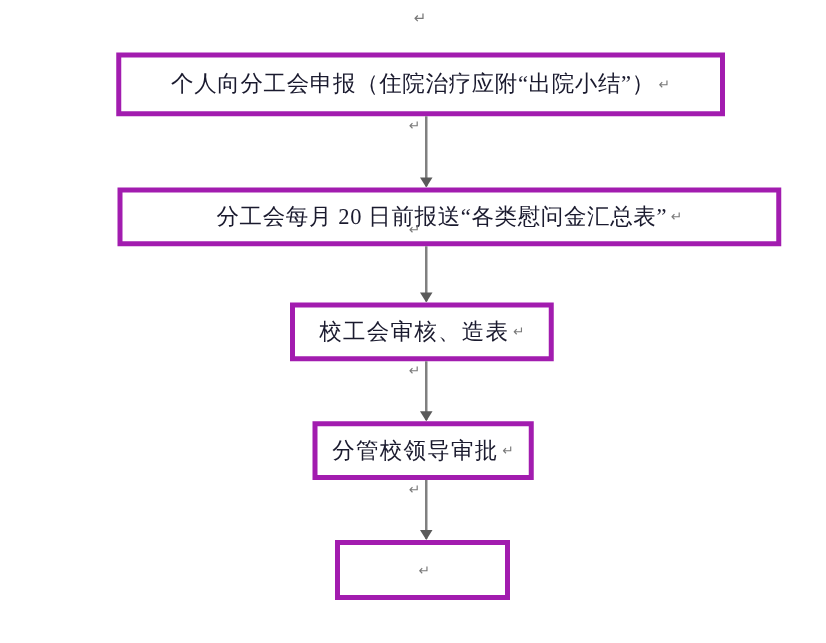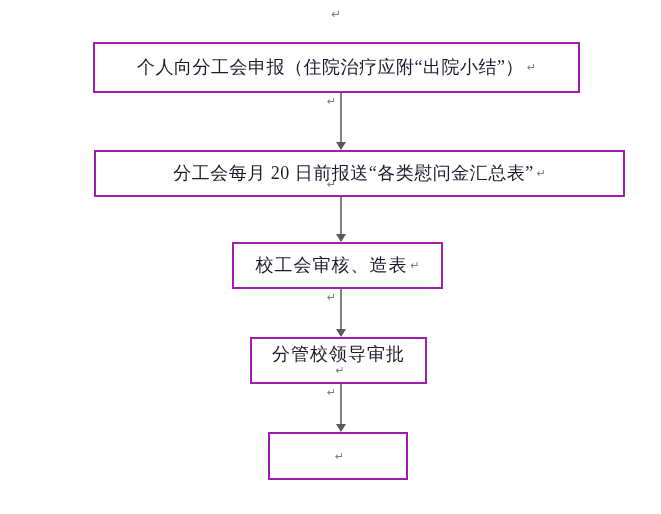--- a/index.html
+++ b/index.html
@@ -17,42 +17,42 @@
     width: 661px;
     height: 514px;
     background: #ffffff;
     overflow: hidden;
   }
 
   
   .node {
     position: absolute;
     box-sizing: border-box;
-    border: 2px solid #a21caf;
+    border: 4px solid #a21caf;
     background: #ffffff;
     display: flex;
     align-items: center;
     justify-content: center;
     text-align: center;
   }
   .node .node-text {
     font-family: "Liberation Serif", "DejaVu Serif", serif;
     font-size: 18px;
     line-height: 1.15;
     letter-spacing: 0.5px;
     color: #1a1a2e;
     white-space: nowrap;
   }
   .node.narrow .node-text { letter-spacing: 1px; }
 
   
   #node-0 { left: 93px;  top: 42px;  width: 487px; height: 51px; }
   #node-1 { left: 94px; top: 150px; width: 531px; height: 47px; }
   #node-2 { left: 232px; top: 242px; width: 211px; height: 47px; }
-  #node-3 { left: 250px; top: 337px; width: 177px; height: 47px; flex-direction: column; }
+  #node-3 { left: 250px; top: 337px; width: 177px; height: 47px; }
   #node-4 { left: 268px; top: 432px; width: 140px; height: 48px; }
 
   
   .connector {
     position: absolute;
     left: 335px;
     width: 12px;
   }
   .connector .line {
     position: absolute;

